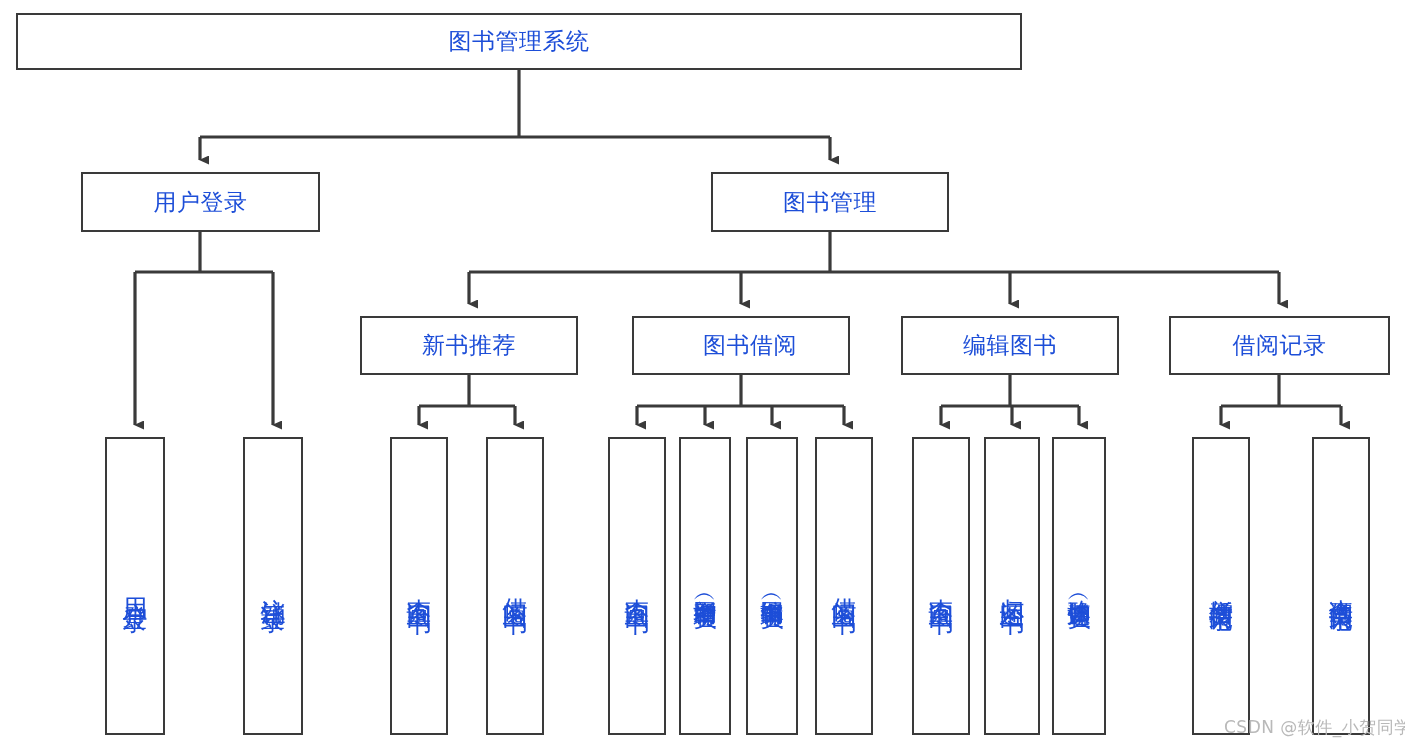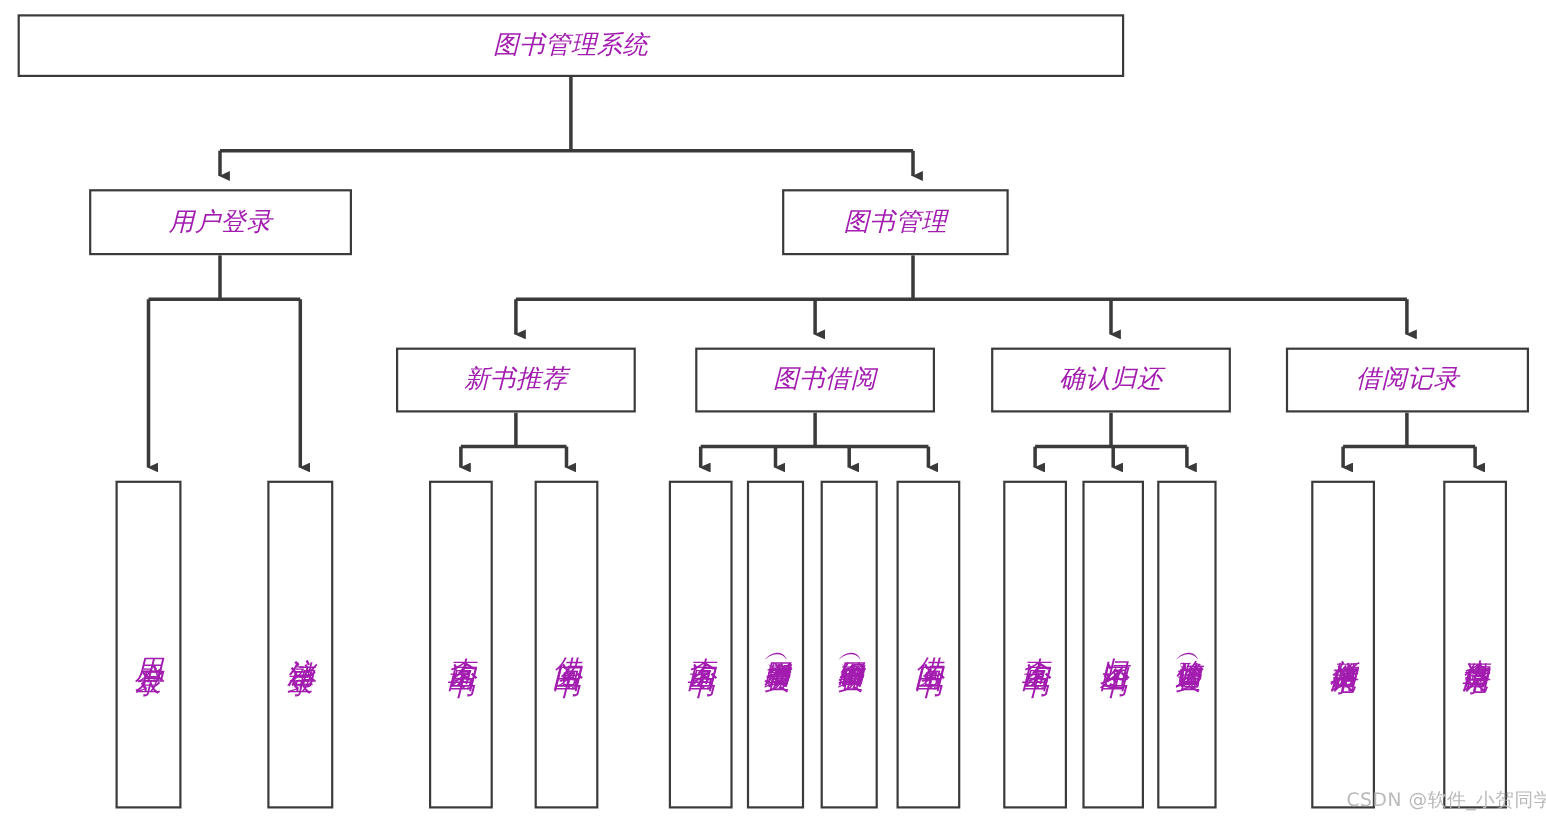--- a/index.html
+++ b/index.html
@@ -30,25 +30,24 @@
     position: absolute;
     box-sizing: border-box;
     background: #ffffff;
     border: 2px solid #3a3a3a;
     display: flex;
     align-items: center;
     justify-content: center;
     overflow: hidden;
   }
   .node-label {
-    color: #a21caf;
+    color: #1d4ed8;
     letter-spacing: 0.5px;
     white-space: nowrap;
     line-height: 1.15;
-    font-style: italic;
   }
   .node.horizontal .node-label {
     font-size: 23px;
   }
   .node.vertical {
     align-items: center;
     justify-content: center;
   }
   .node.vertical .node-label {
     writing-mode: vertical-rl;
@@ -123,34 +122,34 @@
   </svg>
 
   <div class="node horizontal" style="left:16px; top:13px; width:1006px; height:57px;">
     <span class="node-label">图书管理系统</span>
   </div>
 
   <div class="node horizontal" style="left:81px; top:172px; width:239px; height:60px;">
     <span class="node-label">用户登录</span>
   </div>
 
-  <div class="node horizontal" style="left:711px; top:172px; width:206px; height:60px;">
+  <div class="node horizontal" style="left:711px; top:172px; width:238px; height:60px;">
     <span class="node-label">图书管理</span>
   </div>
 
   <div class="node horizontal" style="left:360px; top:316px; width:218px; height:59px;">
     <span class="node-label">新书推荐</span>
   </div>
 
   <div class="node horizontal" style="left:632px; top:316px; width:218px; height:59px;padding-left:18px;">
     <span class="node-label">图书借阅</span>
   </div>
 
   <div class="node horizontal" style="left:901px; top:316px; width:218px; height:59px;">
-    <span class="node-label">确认归还</span>
+    <span class="node-label">编辑图书</span>
   </div>
 
   <div class="node horizontal" style="left:1169px; top:316px; width:221px; height:59px;">
     <span class="node-label">借阅记录</span>
   </div>
 
   <div class="node vertical" style="left:105px; top:437px; width:60px; height:298px;">
     <span class="node-label">用户登录</span>
   </div>
 

